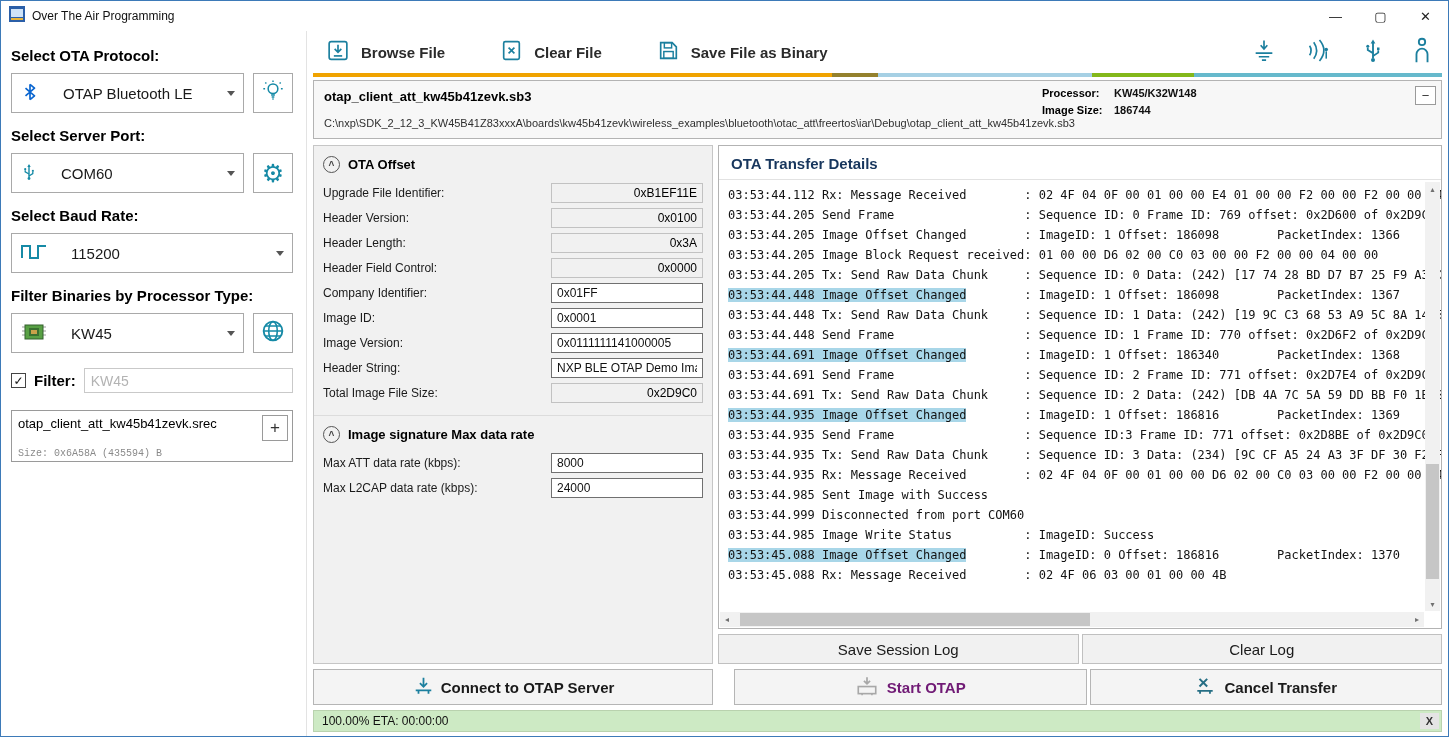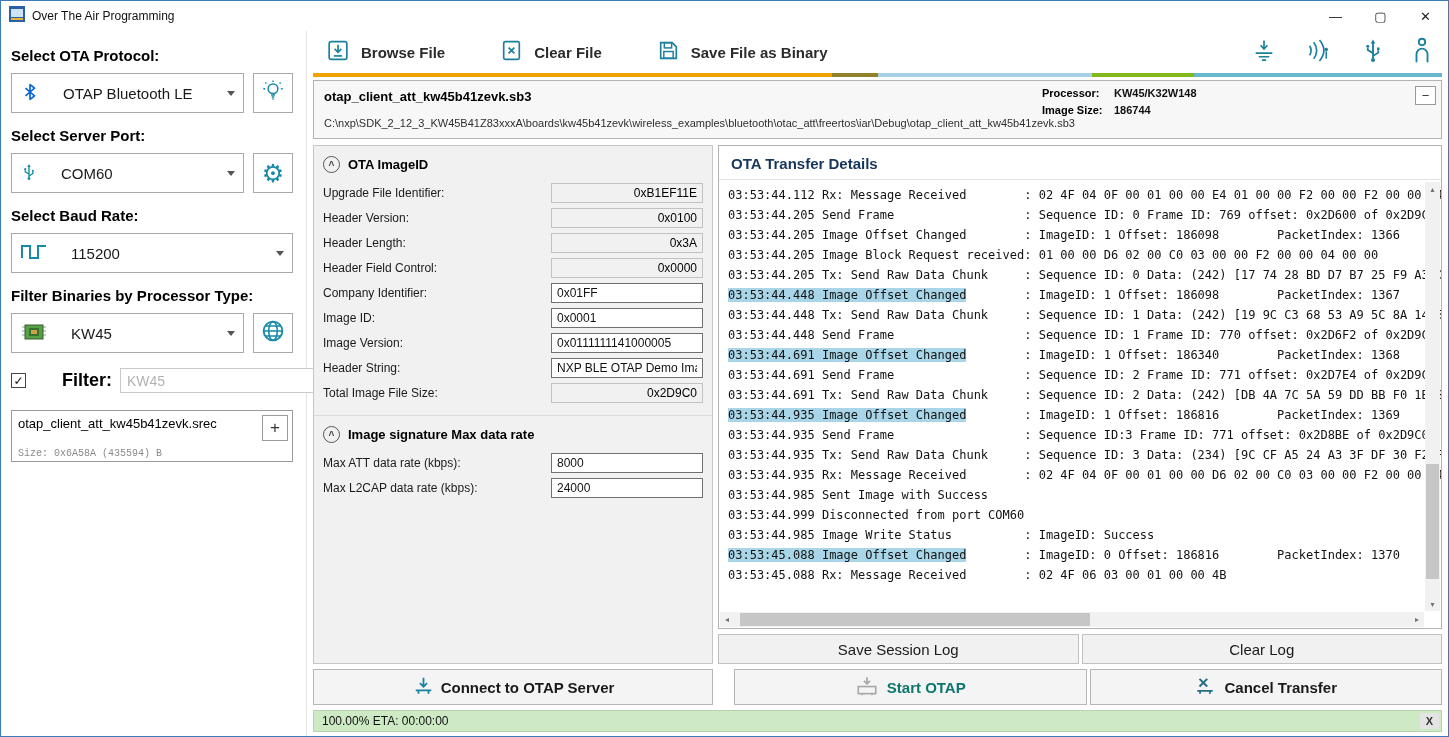--- a/index.html
+++ b/index.html
@@ -17,21 +17,21 @@
   
   .sidebar { width: 306px; flex: none; padding: 2px 13px 0 10px; border-right: 1px solid #e3e3e3; }
   .side-label { font-weight: bold; font-size: 15px; margin: 14px 0 9px; color: #000; }
   .combo-row { display: flex; gap: 9px; }
   .combo { flex: 1; height: 40px; border: 1px solid #a9a9a9; background: #fff; display: flex; align-items: center; padding: 0 8px 0 9px; gap: 24px; font-size: 15px; color: #1a1a1a; }
   .combo .arrow { margin-left: auto; width: 0; height: 0; border-left: 4px solid transparent; border-right: 4px solid transparent; border-top: 5px solid #555; }
   .side-btn { width: 40px; height: 40px; flex: none; border: 1px solid #a9a9a9; background: #fff; display: flex; align-items: center; justify-content: center; }
   .gear-glyph { font-size: 25px; color: #168aa6; line-height: 1; }
   .filter-row { display: flex; align-items: center; gap: 8px; margin-top: 15px; }
   .checkbox { width: 15px; height: 15px; border: 1px solid #444; background: #fff; display: flex; align-items: center; justify-content: center; font-size: 12px; color: #111; flex: none; }
-  .filter-label { font-weight: bold; font-size: 18px; margin-left: 28px; }
+  .filter-label { font-weight: bold; font-size: 15px; }
   .filter-input { flex: 1; height: 25px; border: 1px solid #c9c9c9; color: #b3b3b3; font-size: 14px; padding: 0 6px; font-family: inherit; }
   .srec-item { margin-top: 17px; border: 1px solid #9a9a9a; position: relative; padding: 5px 42px 2px 6px; }
   .srec-name { font-weight: normal; font-size: 13px; color: #000; }
   .srec-size { font-size: 10px; color: #8a8a8a; margin-top: 17px; font-family: Liberation Mono, monospace; }
   .plus-btn { position: absolute; right: 4px; top: 4px; width: 26px; height: 26px; border: 1px solid #9a9a9a; background: #fff; display: flex; align-items: center; justify-content: center; font-size: 17px; color: #333; }
 
   
   .main { flex: 1; display: flex; flex-direction: column; min-width: 0; padding: 0 6px; }
   .toolbar { height: 42px; flex: none; display: flex; align-items: center; padding-left: 12px; }
   .tb-btn { display: flex; align-items: center; gap: 10px; font-size: 15px; font-weight: 600; color: #2b2b2b; margin-right: 54px; }
@@ -70,21 +70,21 @@
   .vthumb { position: absolute; left: 1px; right: 1px; bottom: 32px; height: 115px; background: #c6c6c6; }
   .hscroll { position: absolute; left: 1px; right: 17px; bottom: 1px; height: 15px; background: #f1f1f1; }
   .harrow { position: absolute; top: 0; bottom: 0; width: 14px; display: flex; align-items: center; justify-content: center; font-size: 8px; color: #707070; }
   .harrow.left { left: 0; } .harrow.right { right: 0; }
   .hthumb { position: absolute; top: 1px; bottom: 1px; left: 20px; width: 350px; background: #c6c6c6; }
 
   .log-btns { height: 30px; flex: none; display: flex; gap: 3px; border-radius: 15px; }
   .lbtn { flex: 1; background: #f1f1f1; border: 1px solid #c0c0c0; display: flex; align-items: center; justify-content: center; font-size: 15px; color: #1a1a1a; }
   .action-row { height: 36px; flex: none; display: flex; gap: 3px; }
   .abtn { flex: 1; background: #f4f4f4; border: 1px solid #b5b5b5; display: flex; align-items: center; justify-content: center; gap: 8px; font-size: 15px; font-weight: 600; color: #1a1a1a; }
-  .abtn.disabled { color: #0f766e; margin-left: 16px; }
+  .abtn.disabled { color: #701a75; margin-left: 16px; }
 
   .statusbar { height: 22px; flex: none; margin: 5px 0 4px; background: #cdeac4; border: 1px solid #b9d2ae; display: flex; align-items: center; padding-left: 8px; font-size: 12px; color: #111; position: relative; }
   .status-x { position: absolute; right: 2px; top: 2px; bottom: 2px; width: 19px; background: #e4e4e4; display: flex; align-items: center; justify-content: center; font-size: 11px; font-weight: bold; color: #333; }
 </style>
 </head>
 <body>
 
 <div class="window">
 
   <div class="titlebar">
@@ -264,21 +264,21 @@
         <div class="fi-collapse">
             <span>−</span>
           </div>
       </div>
 
       <div class="content">
         <div class="left-col">
           <div class="panel">
             <div class="sec-head">
               <span class="chev">^</span>
-              <span>OTA ImageID</span>
+              <span>OTA Offset</span>
             </div>
             <div>
                 <div class="frow">
                   <span class="flabel">Upgrade File Identifier:</span>
                   <input class="fin ro" readonly="" value="0xB1EF11E" style="">
                 </div>
                 <div class="frow">
                   <span class="flabel">Header Version:</span>
                   <input class="fin ro" readonly="" value="0x0100" style="">
                 </div>

